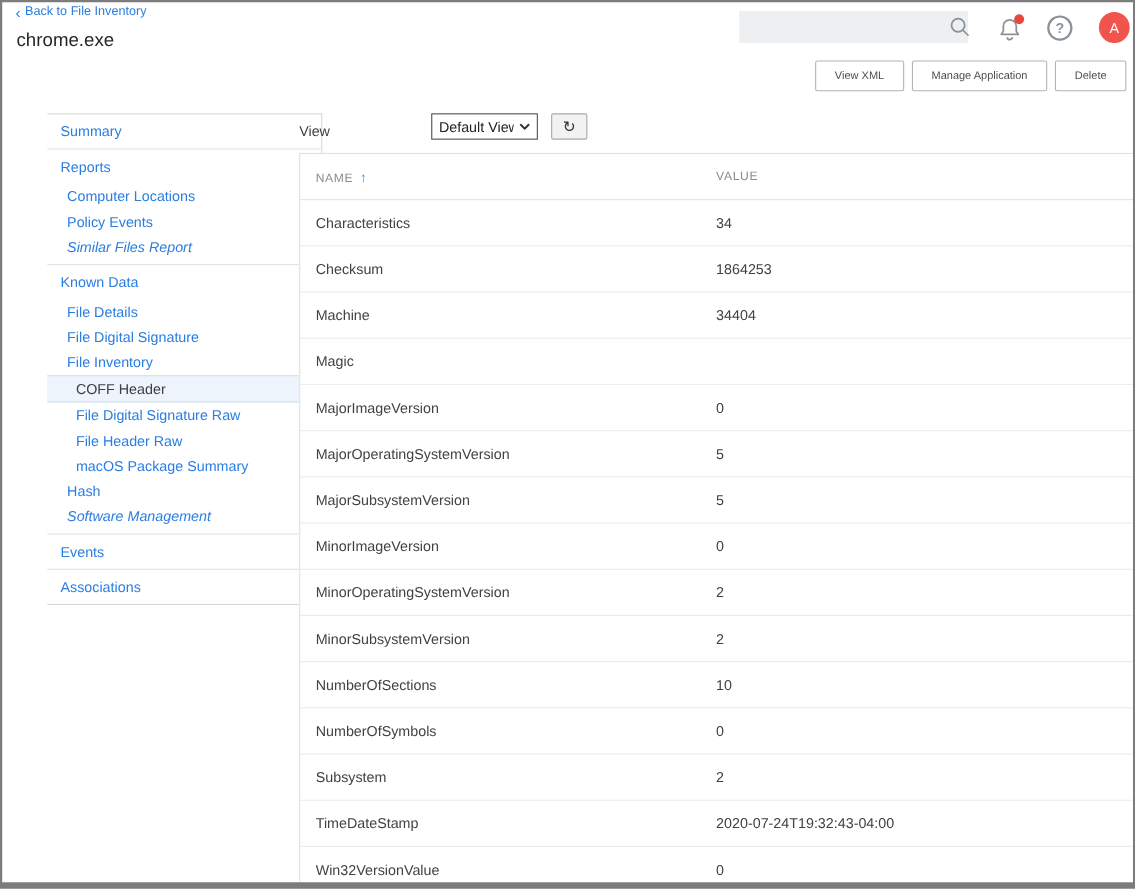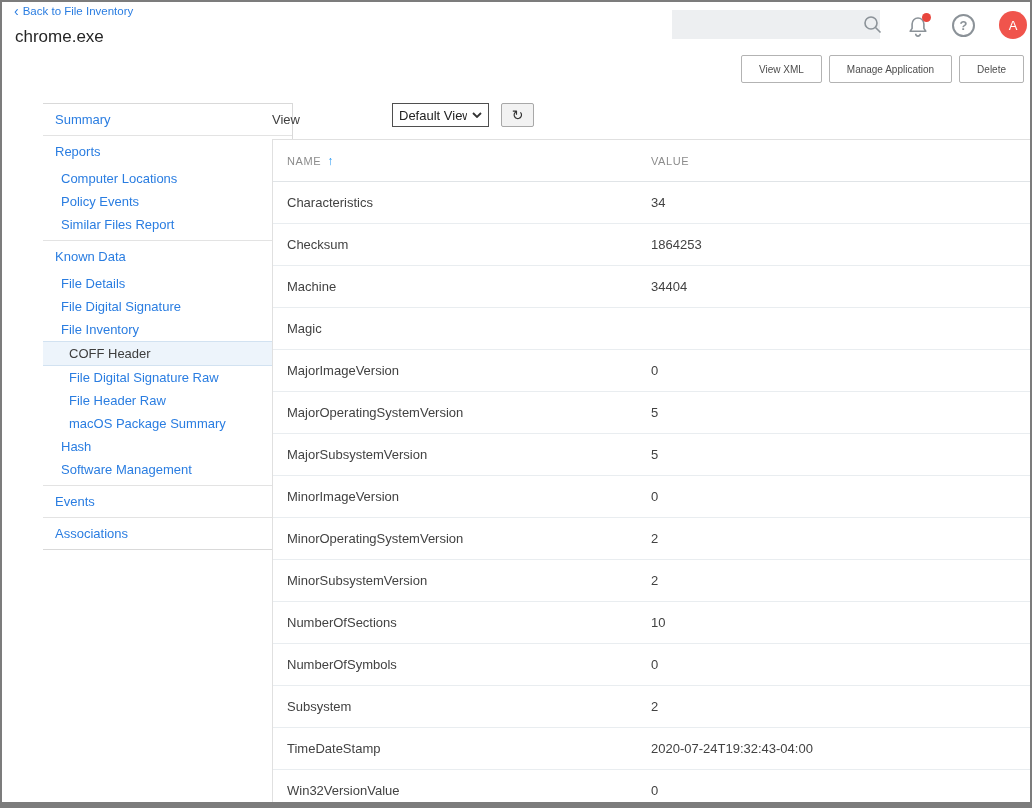--- a/index.html
+++ b/index.html
@@ -35,21 +35,21 @@
        font-size:10px;color:#4d4d4d;display:flex;align-items:center;cursor:pointer;font-family:inherit;}
 
   
   .sidebar{position:absolute;left:0;top:101px;width:250px;background:#fff;
            border:1px solid #d9d9d9;border-left:none;box-sizing:border-box;margin-left:41px;}
   .sb-item{position:relative;font-size:13px;color:#2a7de1;cursor:pointer;line-height:15px;}
   .sb-item.lvl0{padding:8px 12px;}
   .sb-item.lvl1{padding:4px 12px 4px 18px;}
   .sb-item.lvl2{padding:4px 12px 4px 26px;}
   .sb-item.div-before{border-top:1px solid #e3e3e3;}
-  .sb-item.pad-after{padding-bottom:8px;}
+  .sb-item.pad-after{padding-bottom:8px;font-style:italic;}
   .sb-item.selected{background:#edf4fb;border-top:1px solid #d2e2f1;border-bottom:1px solid #d2e2f1;
                     color:#3d3d3d;}
   .sb-arrow{position:absolute;right:11px;top:50%;transform:translateY(-50%);
             font-size:7px;color:#4a4a4a;}
 
   
   .view-label{position:absolute;left:270px;top:110px;font-size:13px;color:#3f3f3f;}
   .viewer-select{position:absolute;left:390px;top:101px;width:97px;height:24px;background:#fff;
                  border:1px solid #4f4f4f;box-sizing:border-box;display:flex;align-items:center;
                  font-size:13px;color:#222;padding:0 6px;cursor:pointer;gap:5px;}

